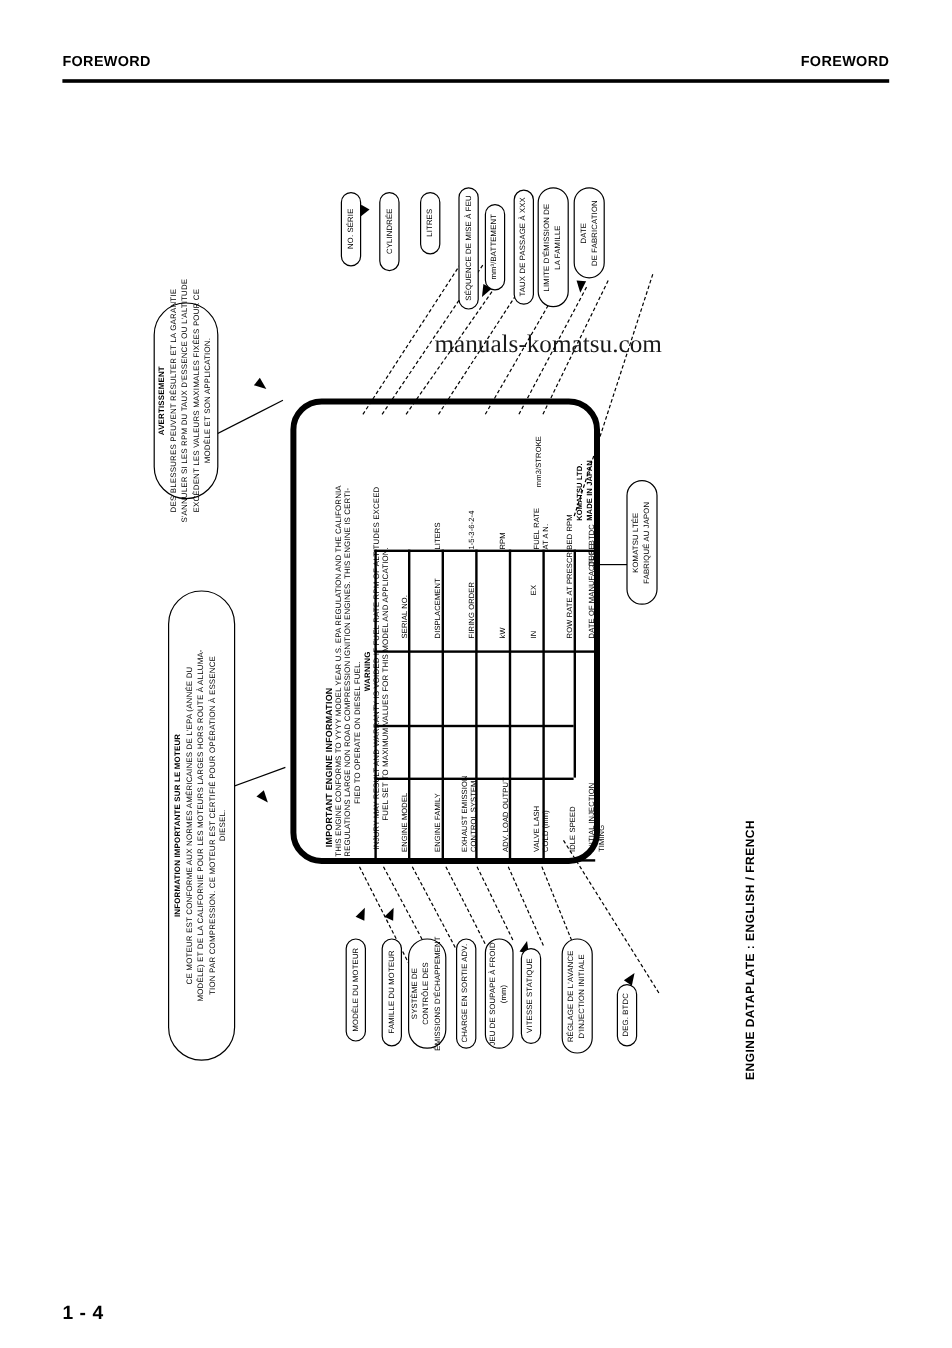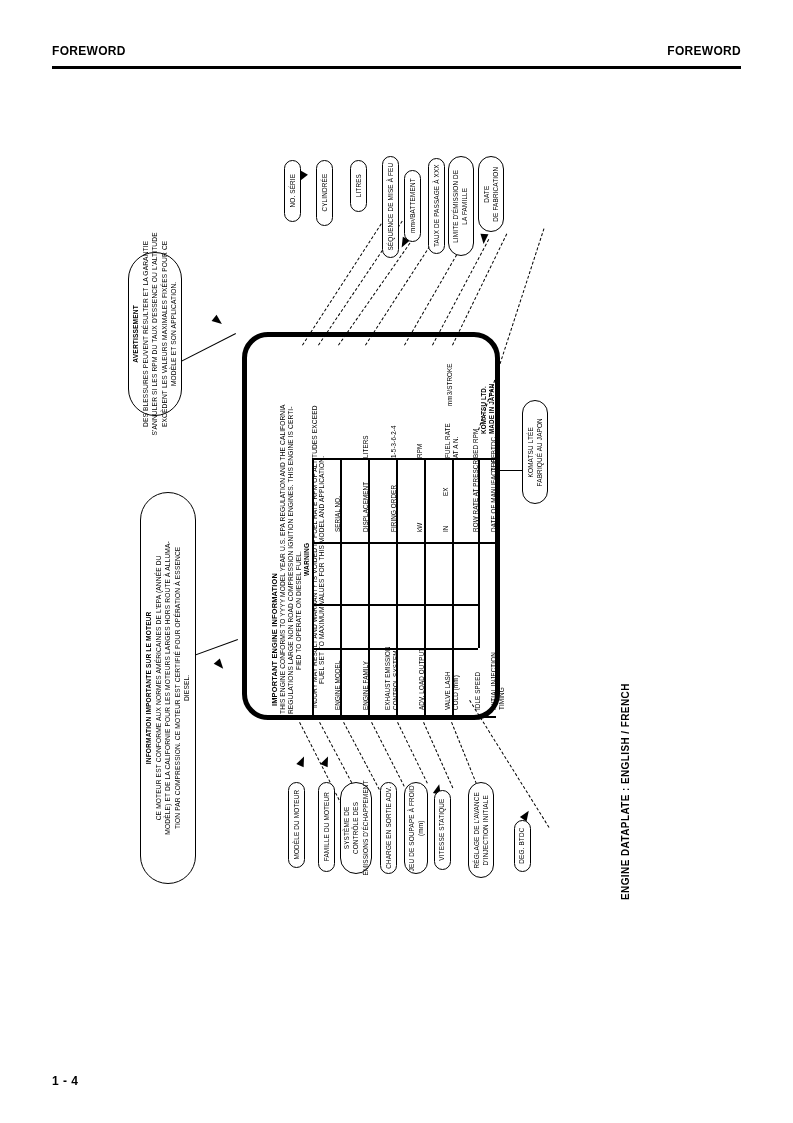--- a/index.html
+++ b/index.html
@@ -5,21 +5,21 @@
   html,body{margin:0;padding:0;background:#fff;}
   body{width:793px;height:1123px;position:relative;
        font-family:"Liberation Sans", sans-serif;color:#000;}
 
   
   #page{position:absolute;inset:0;}
   .hdr{position:absolute;top:44px;font-weight:bold;font-size:12px;letter-spacing:.3px;}
   .hdr.l{left:52px;}
   .hdr.r{right:52px;}
   .hdr-rule{position:absolute;left:52px;right:52px;top:66px;height:3px;background:#000;}
-  .footer{position:absolute;left:52px;bottom:35px;font-size:12px;font-weight:bold;letter-spacing:.5px;}
+  .footer{position:absolute;left:52px;bottom:19px;font-size:16px;font-weight:bold;letter-spacing:.5px;}
 
   
   .watermark{position:absolute;left:362px;top:274px;font-size:21px;color:#1a1a1a;
              white-space:nowrap;font-family:"Liberation Serif",serif;}
 
   
   #stage{position:absolute;left:0;top:0;width:793px;height:1123px;}
 
   
   .rot{transform:rotate(-90deg);transform-origin:0 0;white-space:nowrap;}
@@ -58,20 +58,21 @@
 </style>
 </head>
 <body>
 
 <div id="page">
 
   <div class="hdr l">FOREWORD</div>
   <div class="hdr r">FOREWORD</div>
   <div class="hdr-rule"></div>
 
+  <div class="watermark">manuals-komatsu.com</div>
 
   <div id="stage">
 
     <div class="plate">
       <div class="plate-inner">
 
         <div class="pl-vline" style="left:56px;top:112px;height:258px;"></div>
         <div class="pl-vline" style="left:84px;top:112px;height:258px;"></div>
         <div class="pl-vline" style="left:112px;top:112px;height:258px;"></div>
         <div class="pl-vline" style="left:140px;top:112px;height:258px;"></div>

